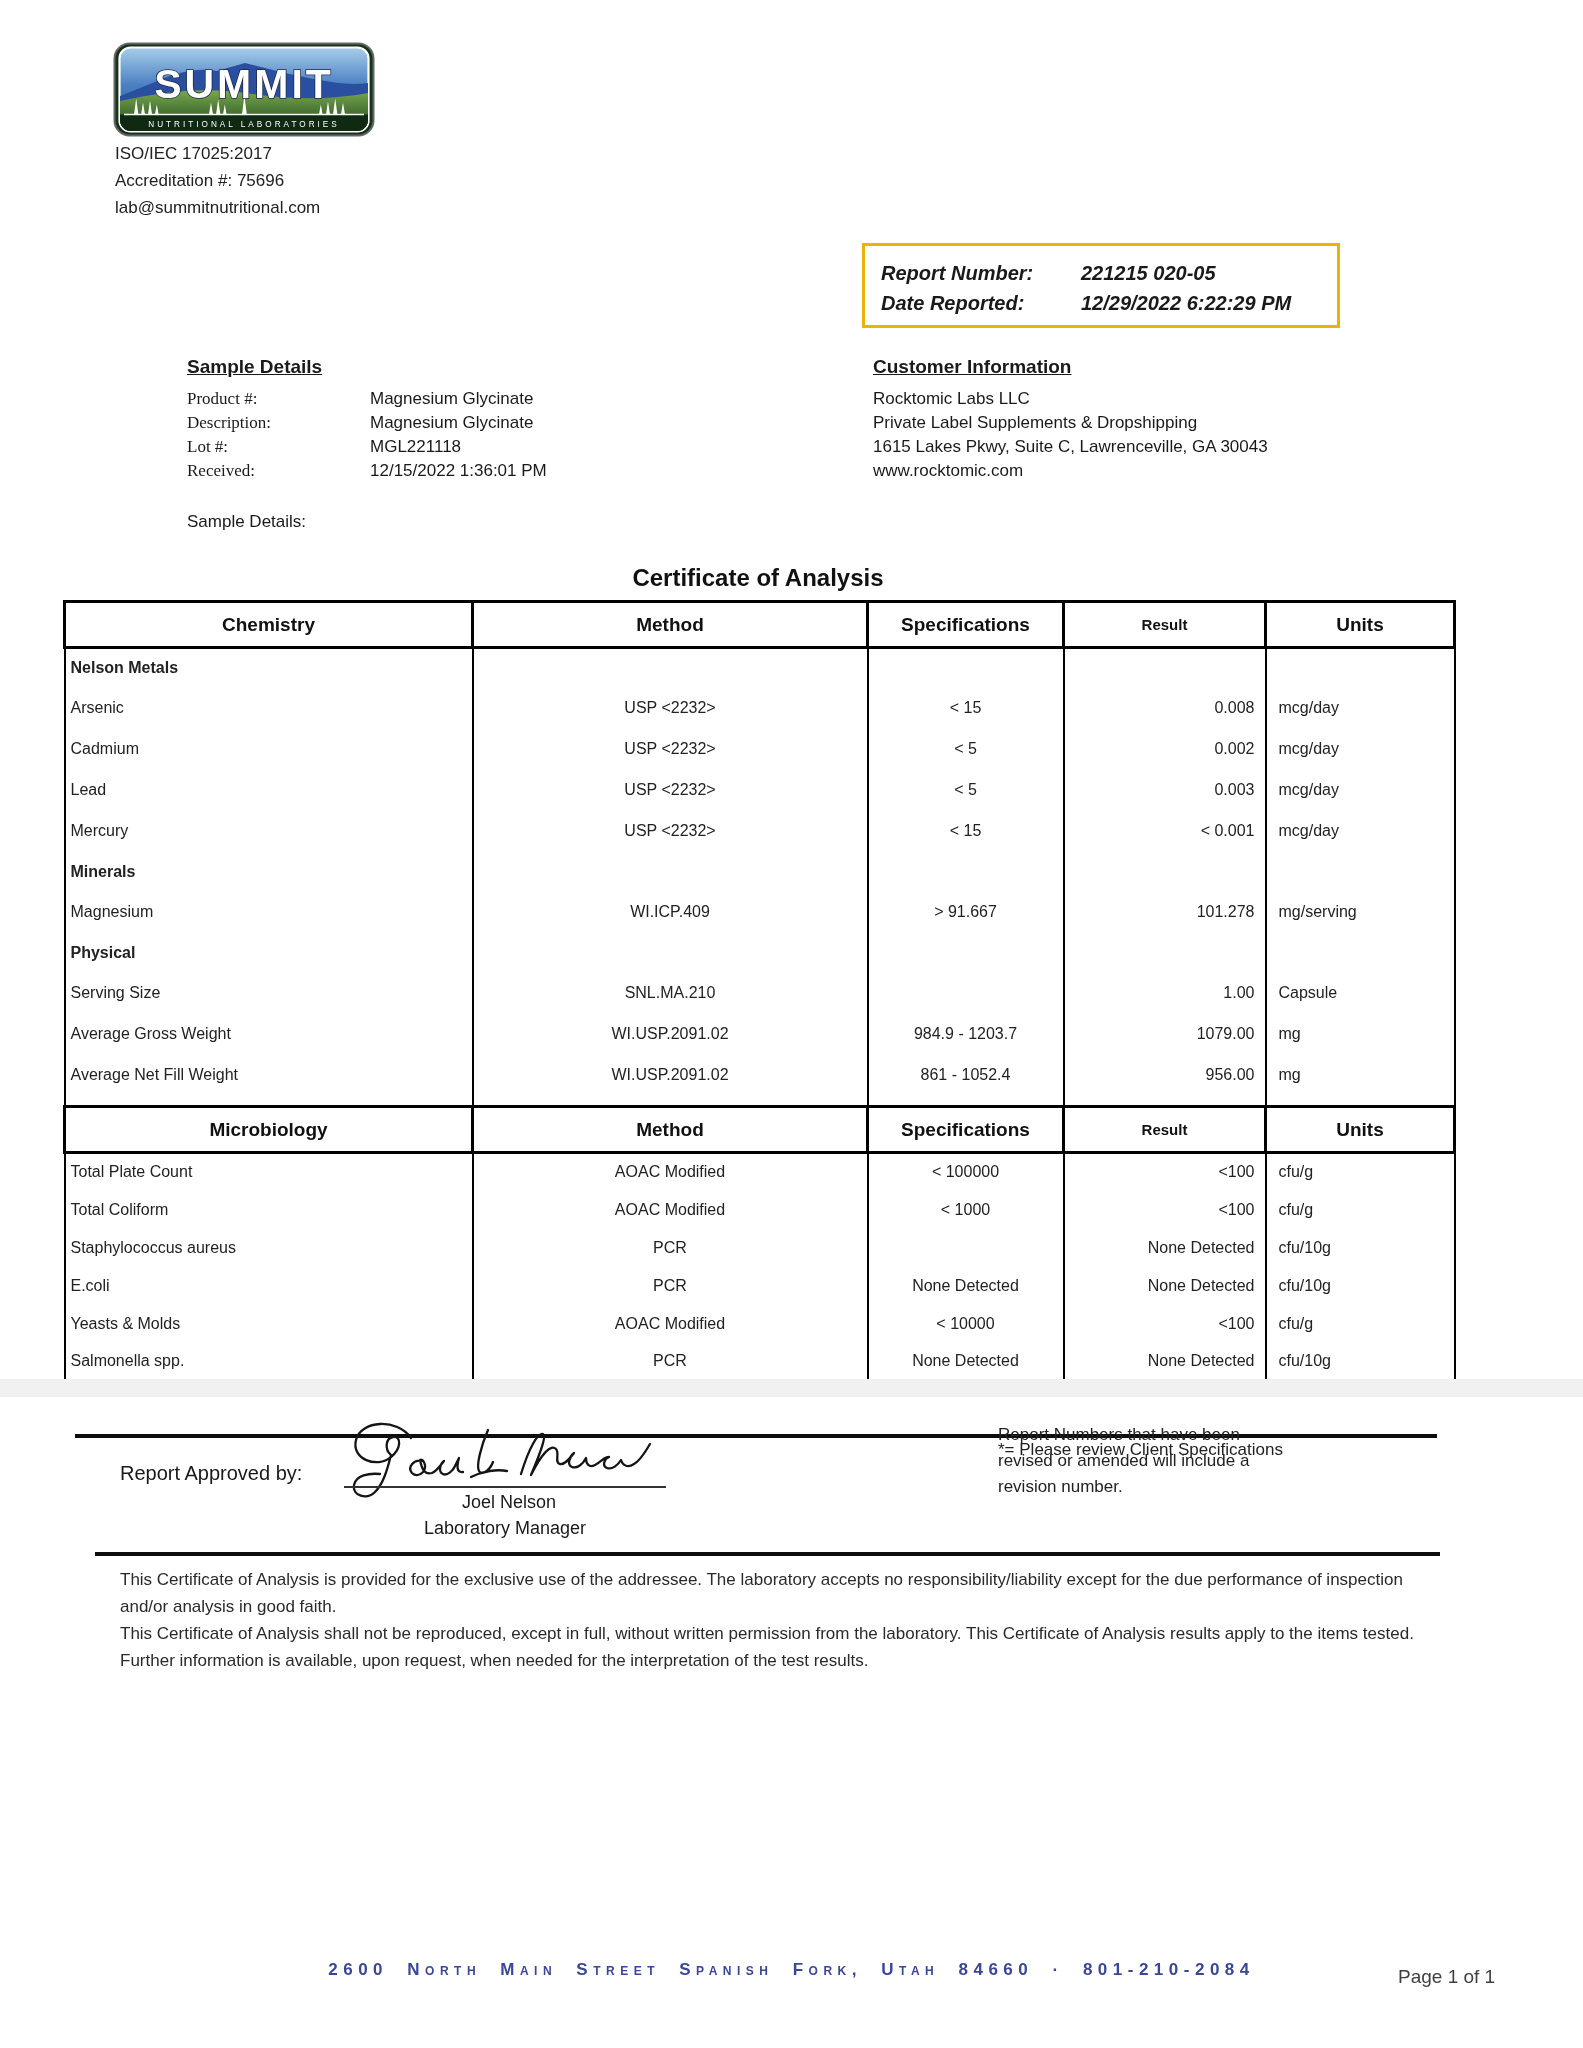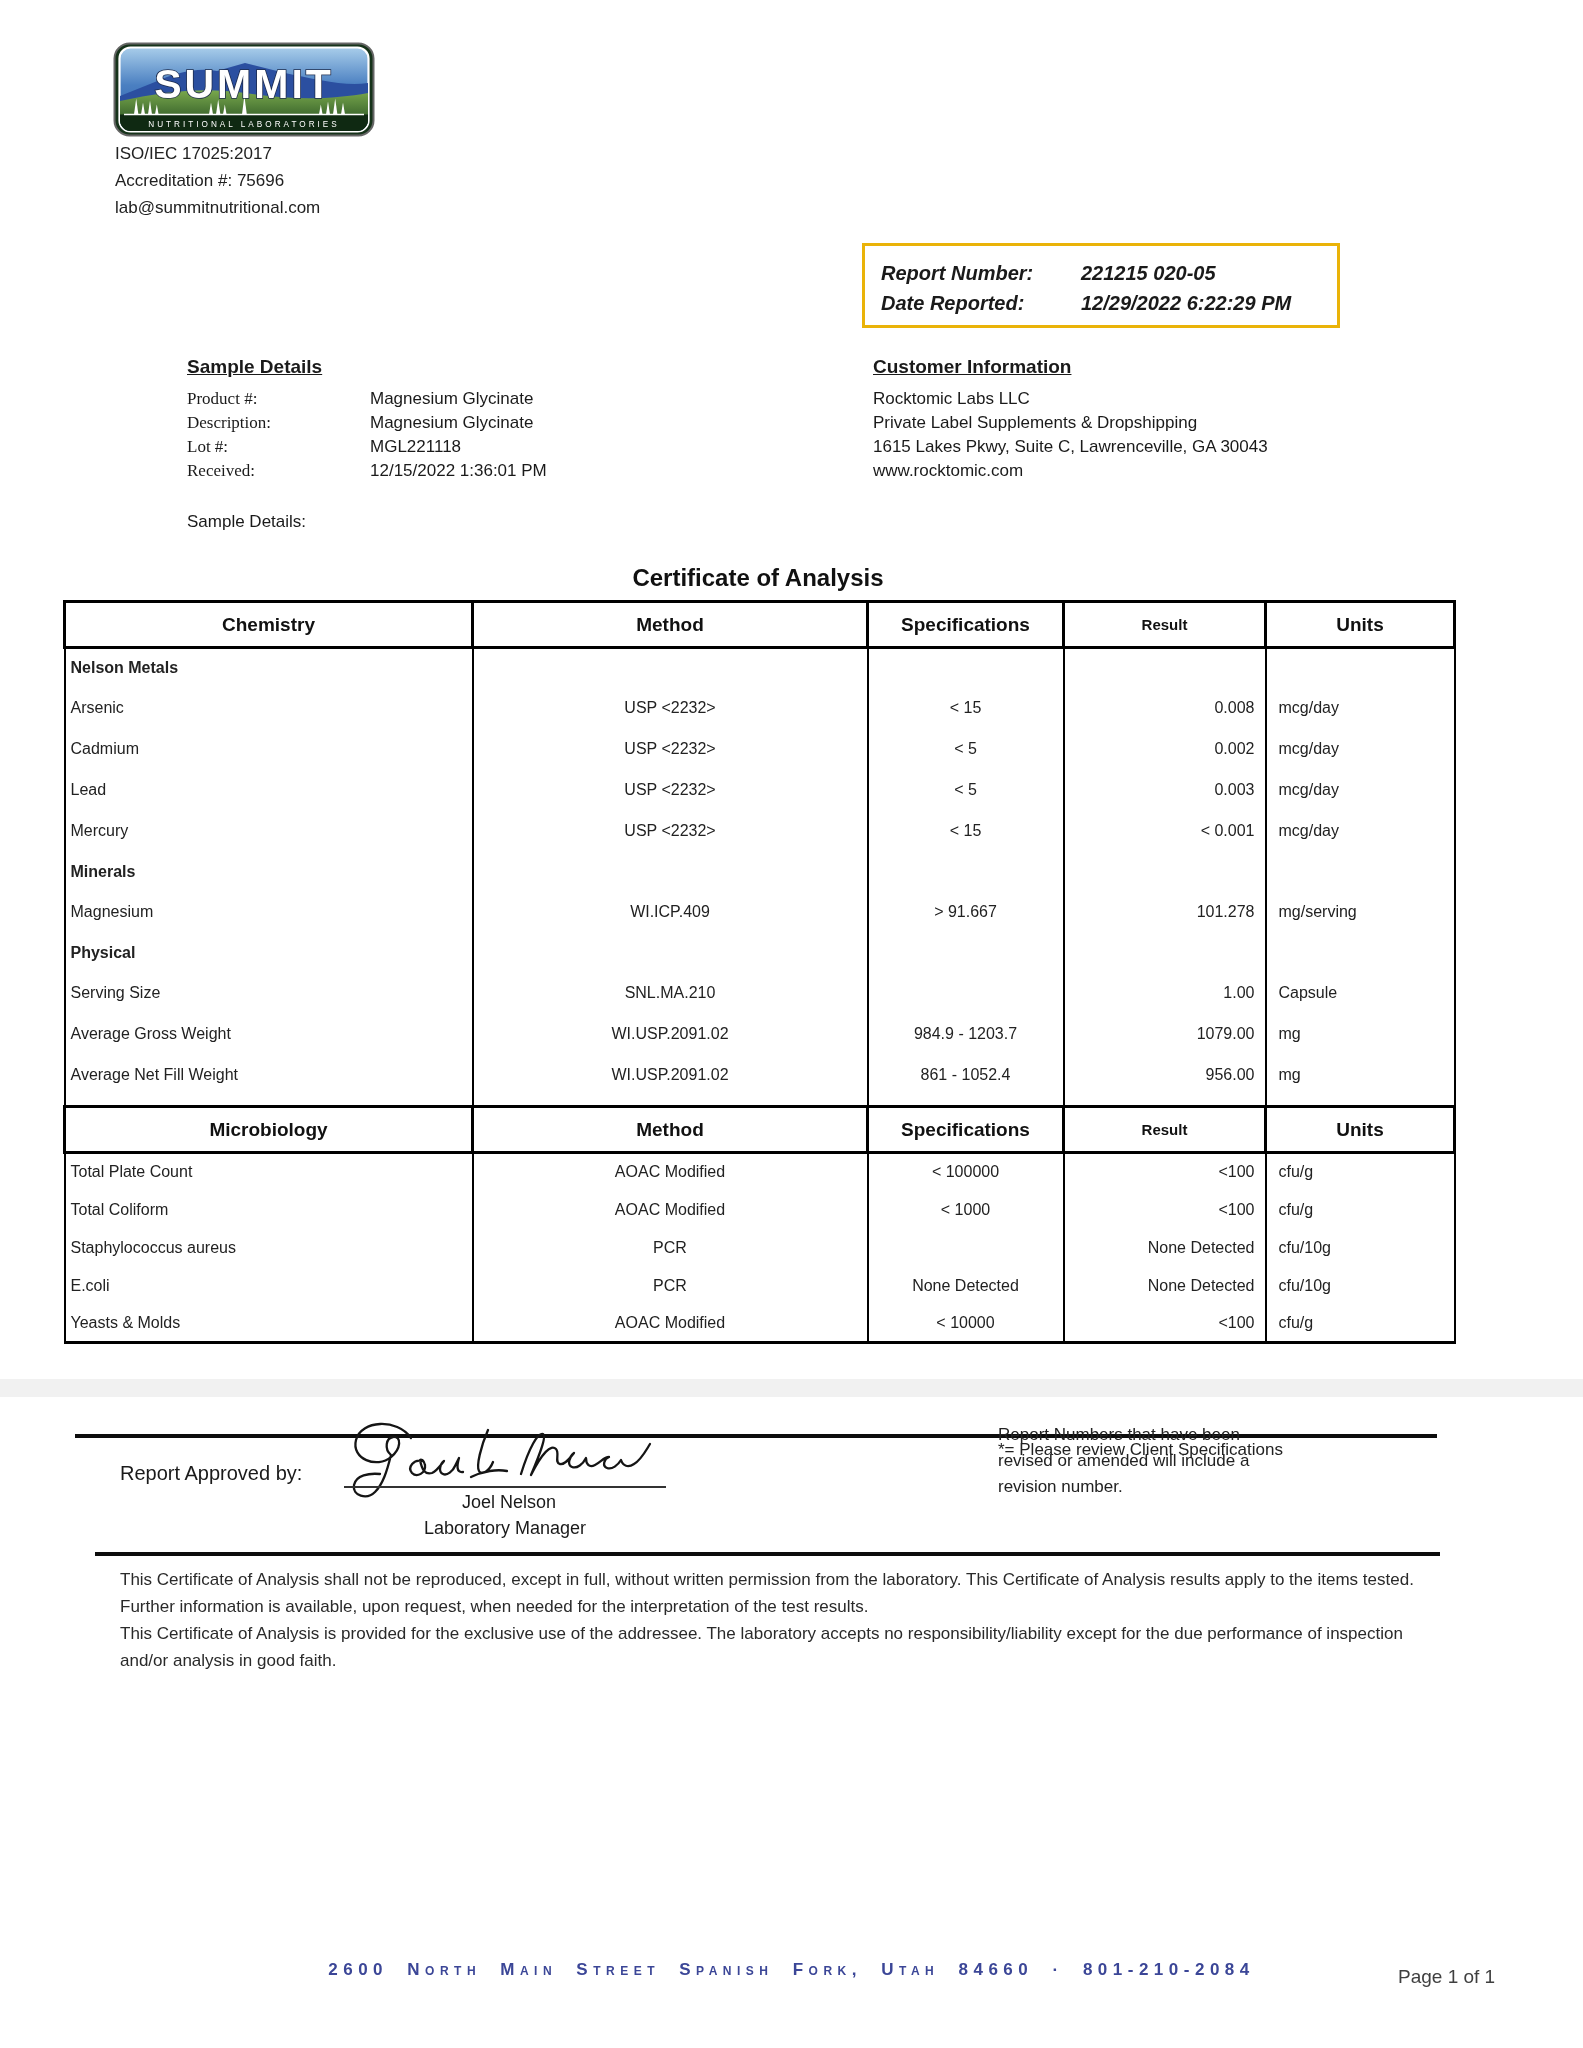--- a/index.html
+++ b/index.html
@@ -340,20 +340,27 @@
           <td>None Detected</td>
           <td>cfu/10g</td>
         </tr>
         <tr class="data">
           <td>Yeasts &amp; Molds</td>
           <td>AOAC Modified</td>
           <td>&lt; 10000</td>
           <td>&lt;100</td>
           <td>cfu/g</td>
         </tr>
+        <tr class="data">
+          <td>Salmonella spp.</td>
+          <td>PCR</td>
+          <td>None Detected</td>
+          <td>None Detected</td>
+          <td>cfu/10g</td>
+        </tr>
       </tbody>
   </table>
 
   <div class="gray-band"></div>
 
   <div class="rule rule-1"></div>
 
   <div class="approval-label">Report Approved by:</div>
 
   <svg class="sig-svg" viewBox="0 0 340 86">
@@ -367,20 +374,20 @@
   <div class="sig-line"></div>
   <div class="sig-name">Joel Nelson</div>
   <div class="sig-title">Laboratory Manager</div>
 
   <div class="note-asterisk">*= Please review Client Specifications</div>
   <div class="note-revision">Report Numbers that have been revised or amended will include a revision number.</div>
 
   <div class="rule rule-2"></div>
 
   <div class="disclaimer">
+    <p>This Certificate of Analysis is provided for the exclusive use of the addressee. The laboratory accepts no responsibility/liability except for the due performance of inspection and/or analysis in good faith.</p>
     <p>This Certificate of Analysis shall not be reproduced, except in full, without written permission from the laboratory. This Certificate of Analysis results apply to the items tested. Further information is available, upon request, when needed for the interpretation of the test results.</p>
-    <p>This Certificate of Analysis is provided for the exclusive use of the addressee. The laboratory accepts no responsibility/liability except for the due performance of inspection and/or analysis in good faith.</p>
   </div>
 
   <div class="footer-address">2600 North Main Street   Spanish Fork, Utah   84660 · 801-210-2084</div>
   <div class="page-num">Page 1 of 1</div>
 
 </div>
 
 </body></html>

